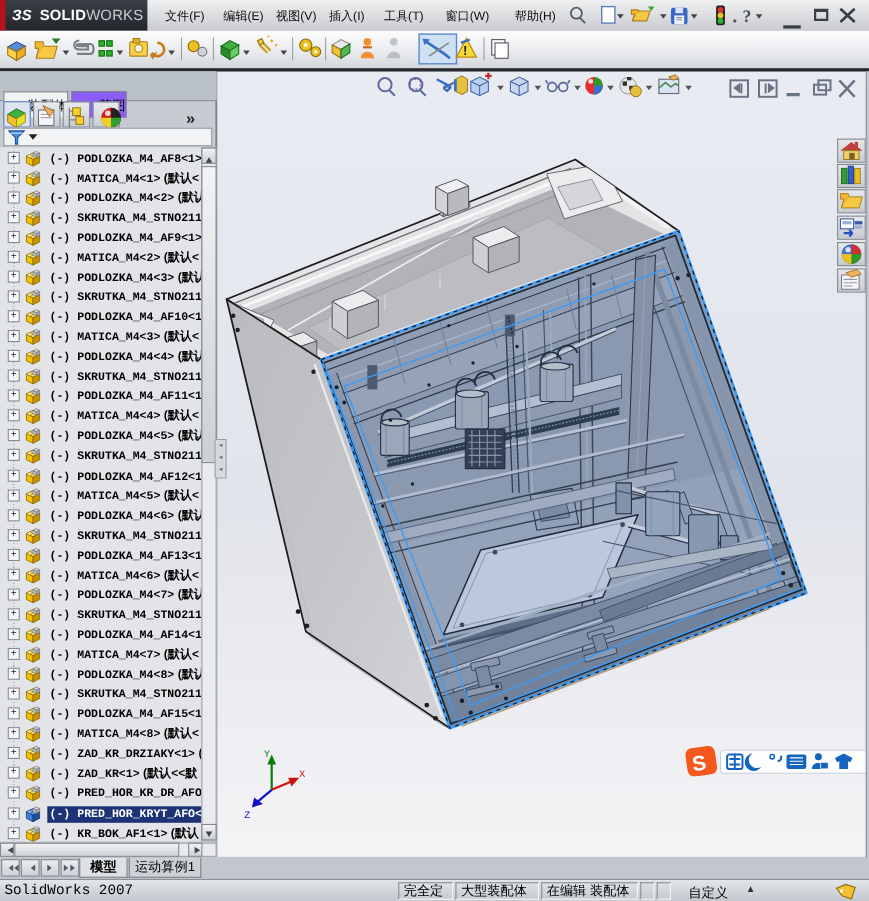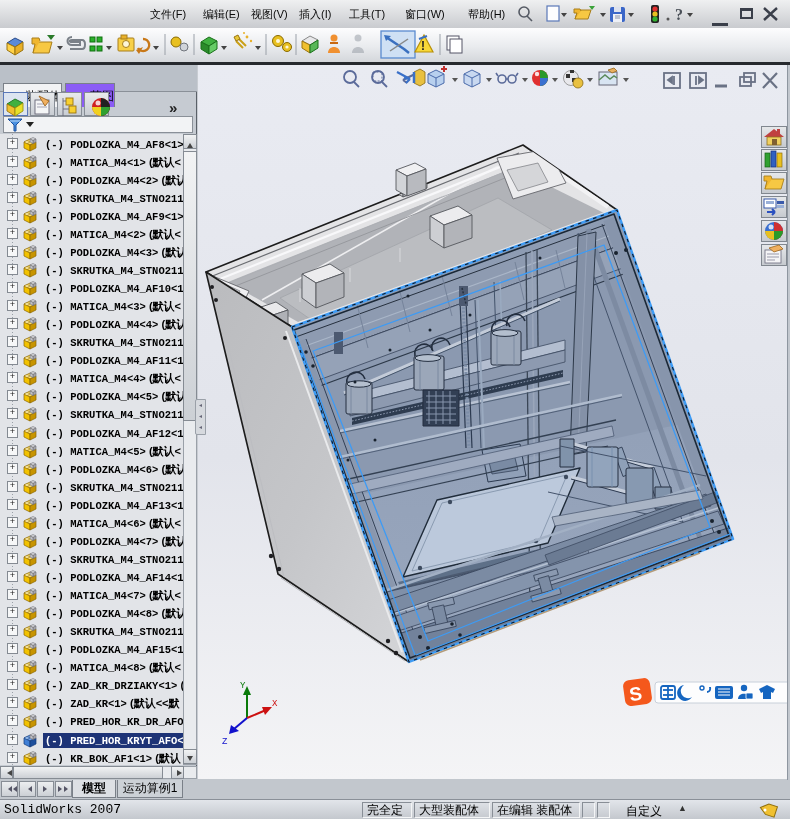--- a/index.html
+++ b/index.html
@@ -310,20 +310,24 @@
 <polygon points="56,31 46,31 49,39" fill="#cc1111"></polygon>
 <line x1="31" y1="42" x2="18" y2="53" stroke="#1111cc"></line>
 <polygon points="13,58 15,49 23,55" fill="#1111cc"></polygon>
 </g>
 <text x="24" y="12" font-size="9" fill="#0a7a0a" font-family="Liberation Mono">Y</text>
 <text x="56" y="30" font-size="9" fill="#cc1111" font-family="Liberation Mono">X</text>
 <text x="6" y="68" font-size="9" fill="#1111cc" font-family="Liberation Mono">Z</text>
 </svg>
 
 <div class="abs" id="title">
+ <div class="abs" id="logo">
+      <div class="red"></div>
+      <div class="t"><i>ЗS</i> SOLID<span class="w">WORKS</span></div>
+    </div>
  <div class="abs menu" style="left:150px">文件(F)</div>
  <div class="abs menu" style="left:203px">编辑(E)</div>
  <div class="abs menu" style="left:251px">视图(V)</div>
  <div class="abs menu" style="left:299px">插入(I)</div>
  <div class="abs menu" style="left:349px">工具(T)</div>
  <div class="abs menu" style="left:405px">窗口(W)</div>
  <div class="abs menu" style="left:468px">帮助(H)</div>
  <svg class="abs" style="left:515px;top:3px" width="195" height="23" viewBox="0 0 195 23">
 <g fill="none" stroke="#555a64" stroke-width="1.6">
 <circle cx="9" cy="9" r="5"></circle>

